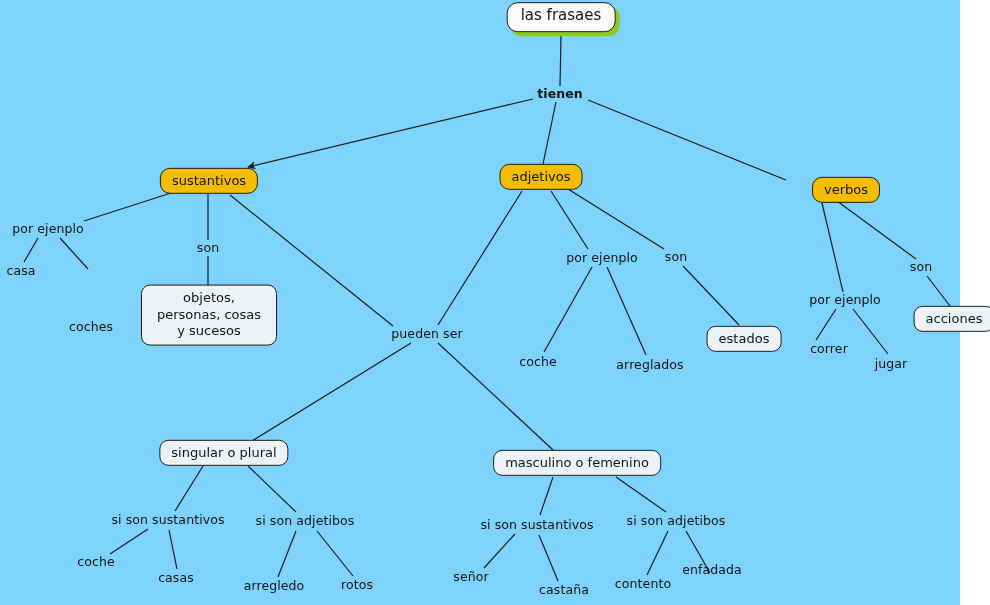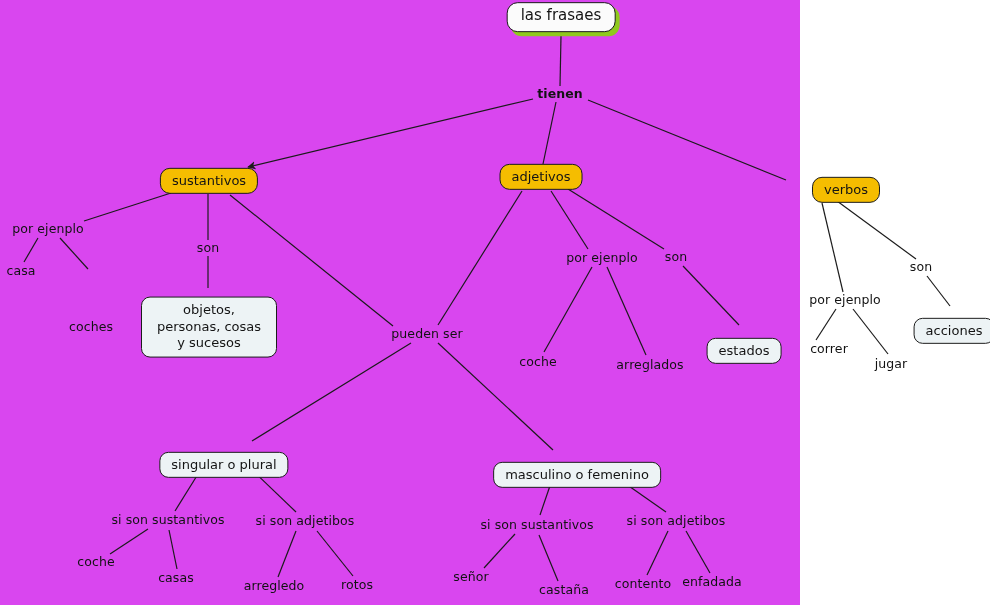--- a/index.html
+++ b/index.html
@@ -8,23 +8,23 @@
     background: #ffffff;
   }
   body {
     font-family: "DejaVu Sans", sans-serif;
     width: 990px;
     height: 605px;
     overflow: hidden;
   }
   #canvas {
     position: relative;
-    width: 800px;
+    width: 960px;
     height: 605px;
-    background: #d946ef;
+    background: #7dd3fc;
   }
   #edges {
     position: absolute;
     left: 0;
     top: 0;
     width: 990px;
     height: 605px;
   }
   .node {
     position: absolute;
@@ -43,21 +43,20 @@
   .node.box {
     border: 1.4px solid #1c1c1c;
     border-radius: 9px;
     padding: 4px 11px 5px 11px;
     font-size: 13px;
     color: #141414;
     box-sizing: border-box;
   }
   .node.box.pale {
     background: #edf3f5;
-    margin-top: 12px;
   }
   .node.box.gold {
     background: #f5bd00;
     border-color: #1b1b1b;
     border-radius: 10px;
   }
   .node.box.root {
     background: #fbfbfb;
     border: 1.6px solid #1b1b1b;
     border-radius: 11px;
@@ -154,15 +153,15 @@
   <div class="node plain" style="left:176px; top:578px;">casas</div>
   <div class="node plain" style="left:305px; top:521px;">si son adjetibos</div>
   <div class="node plain" style="left:274px; top:586px;">arregledo</div>
   <div class="node plain" style="left:357px; top:585px;">rotos</div>
 
   <div class="node plain" style="left:537px; top:525px;">si son sustantivos</div>
   <div class="node plain" style="left:471px; top:577px;">señor</div>
   <div class="node plain" style="left:564px; top:590px;">castaña</div>
   <div class="node plain" style="left:676px; top:521px;">si son adjetibos</div>
   <div class="node plain" style="left:643px; top:584px;">contento</div>
-  <div class="node plain" style="left:712px; top:582px;">enfadada</div>
+  <div class="node plain" style="left:712px; top:570px;">enfadada</div>
 
 </div>
 
 </body></html>

